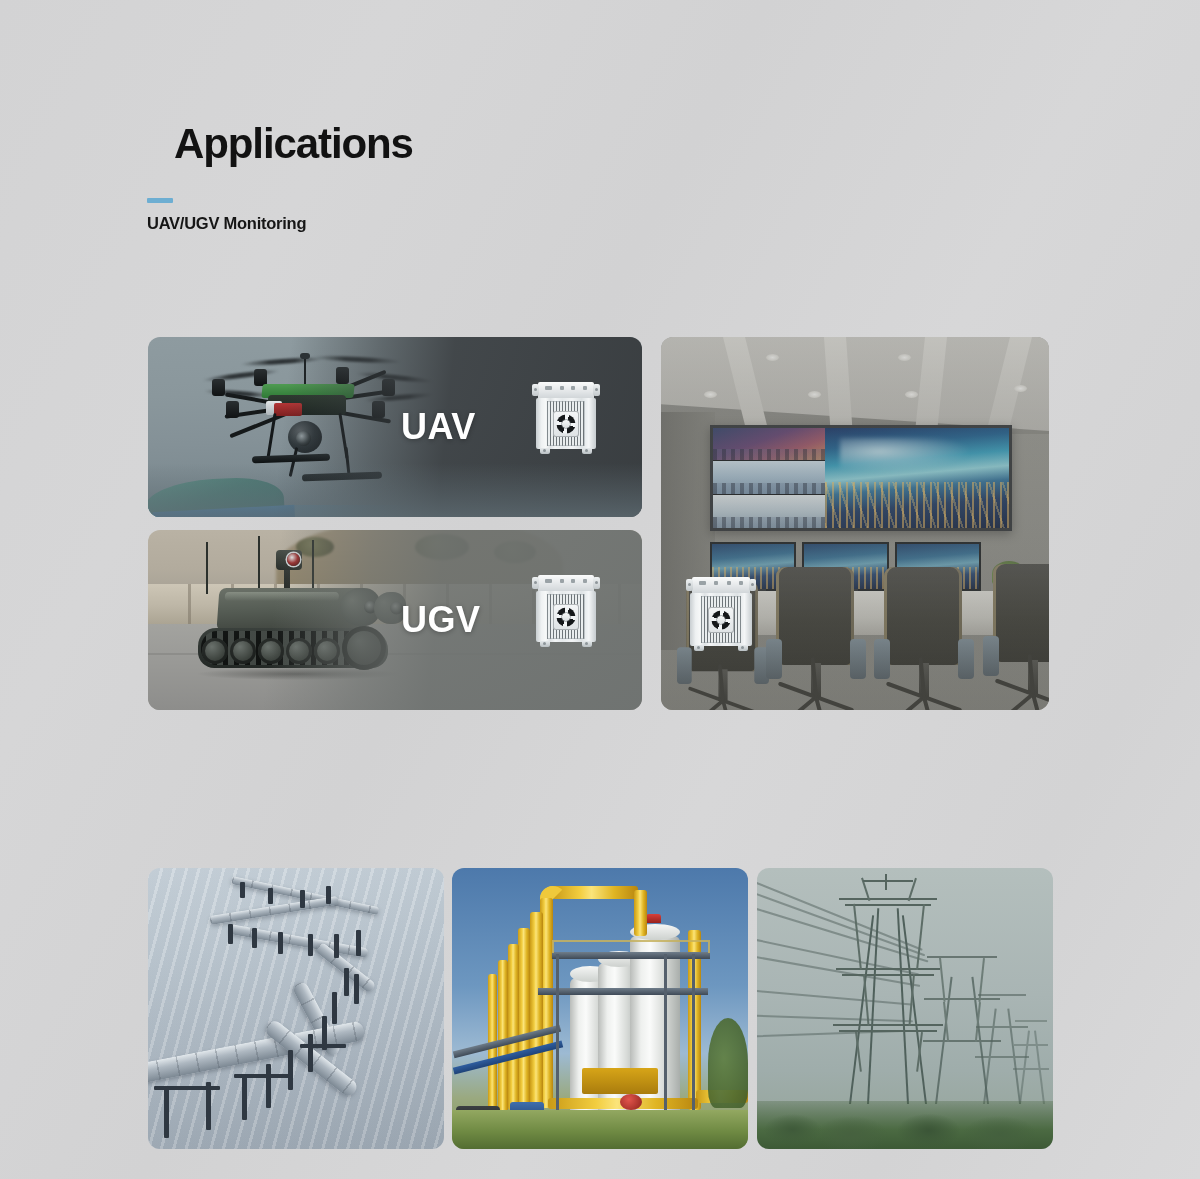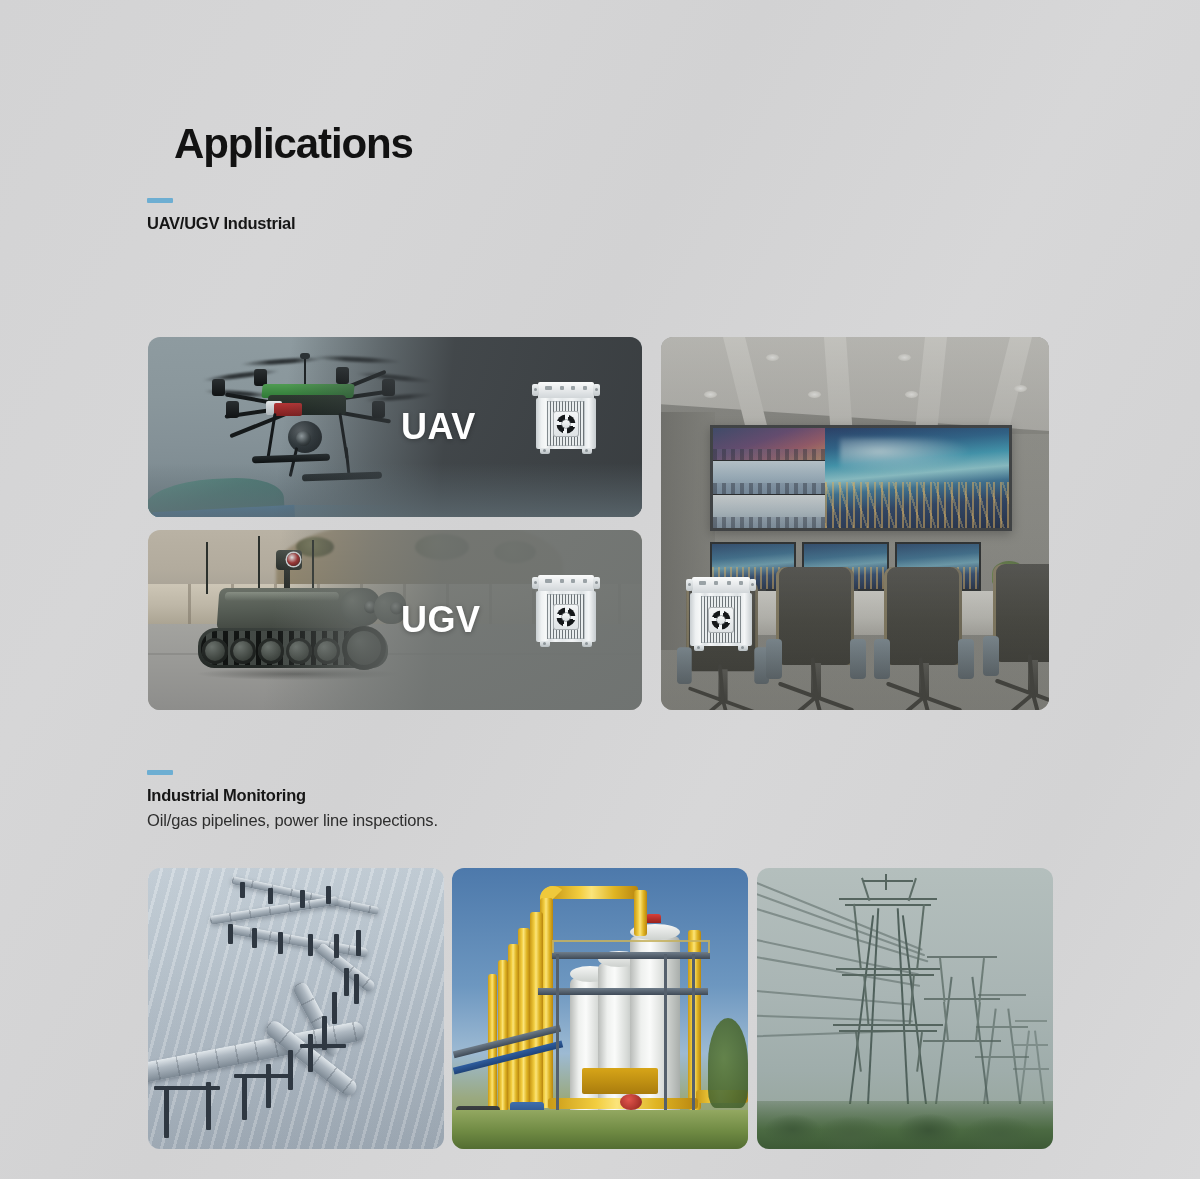--- a/index.html
+++ b/index.html
@@ -641,21 +641,21 @@
 </style>
 </head>
 <body>
 
 <div class="page">
 
   <h1 class="page-title">Applications</h1>
 
   <div class="section-head s1">
     <div class="accent-dash"></div>
-    <div class="section-title">UAV/UGV Industrial</div>
+    <div class="section-title">UAV/UGV Monitoring</div>
   </div>
 
   <div class="media card-uav">
     <div class="scene sky-uav">
       <div class="water-strip"></div>
       <div class="boat"></div>
 
       <div class="drone">
 
         <div class="d-arm" style="left:112px;top:50px;width:84px;transform:rotate(-22deg);"></div>
@@ -888,25 +888,20 @@
     <div class="dev-ear l"></div>
     <div class="dev-ear r"></div>
     <div class="dev-body">
       <div class="dev-fins"></div>
       <div class="dev-fan"></div>
     </div>
     <div class="dev-foot l"></div>
     <div class="dev-foot r"></div>
   </div>
 
-  <div class="section-head s2">
-    <div class="accent-dash"></div>
-    <div class="section-title">Industrial Monitoring</div>
-    <div class="section-desc">Oil/gas pipelines, power line inspections.</div>
-  </div>
 
   <div class="media thumb t1">
     <div class="scene snow">
 
       <div class="pipe seg" style="left:84px;top:8px;width:150px;height:8px;transform:rotate(12deg);"></div>
       <div class="pipe seg" style="left:62px;top:48px;width:130px;height:9px;transform:rotate(-9deg);"></div>
       <div class="pipe seg" style="left:82px;top:56px;width:140px;height:10px;transform:rotate(10deg);"></div>
       <div class="pipe seg" style="left:170px;top:72px;width:70px;height:12px;transform:rotate(38deg);"></div>
 
       <div class="pipe seg" style="left:150px;top:108px;width:80px;height:15px;transform:rotate(62deg);"></div>

